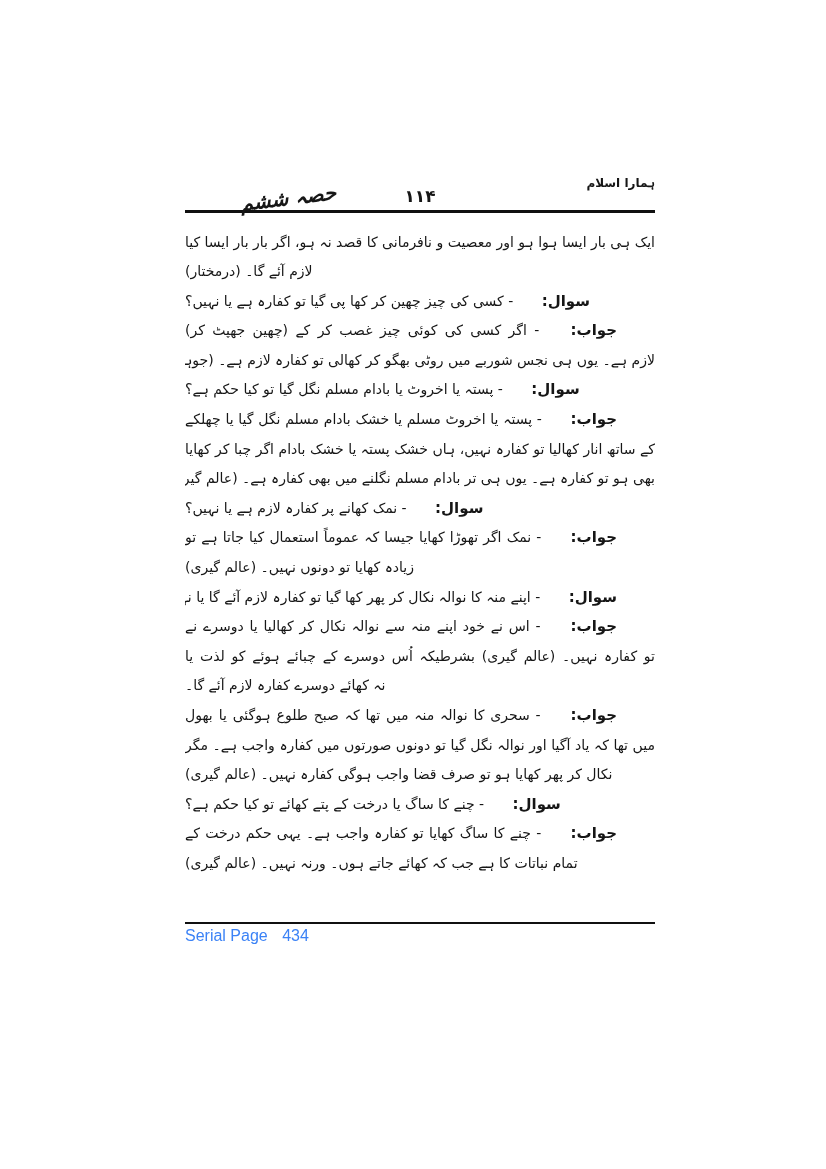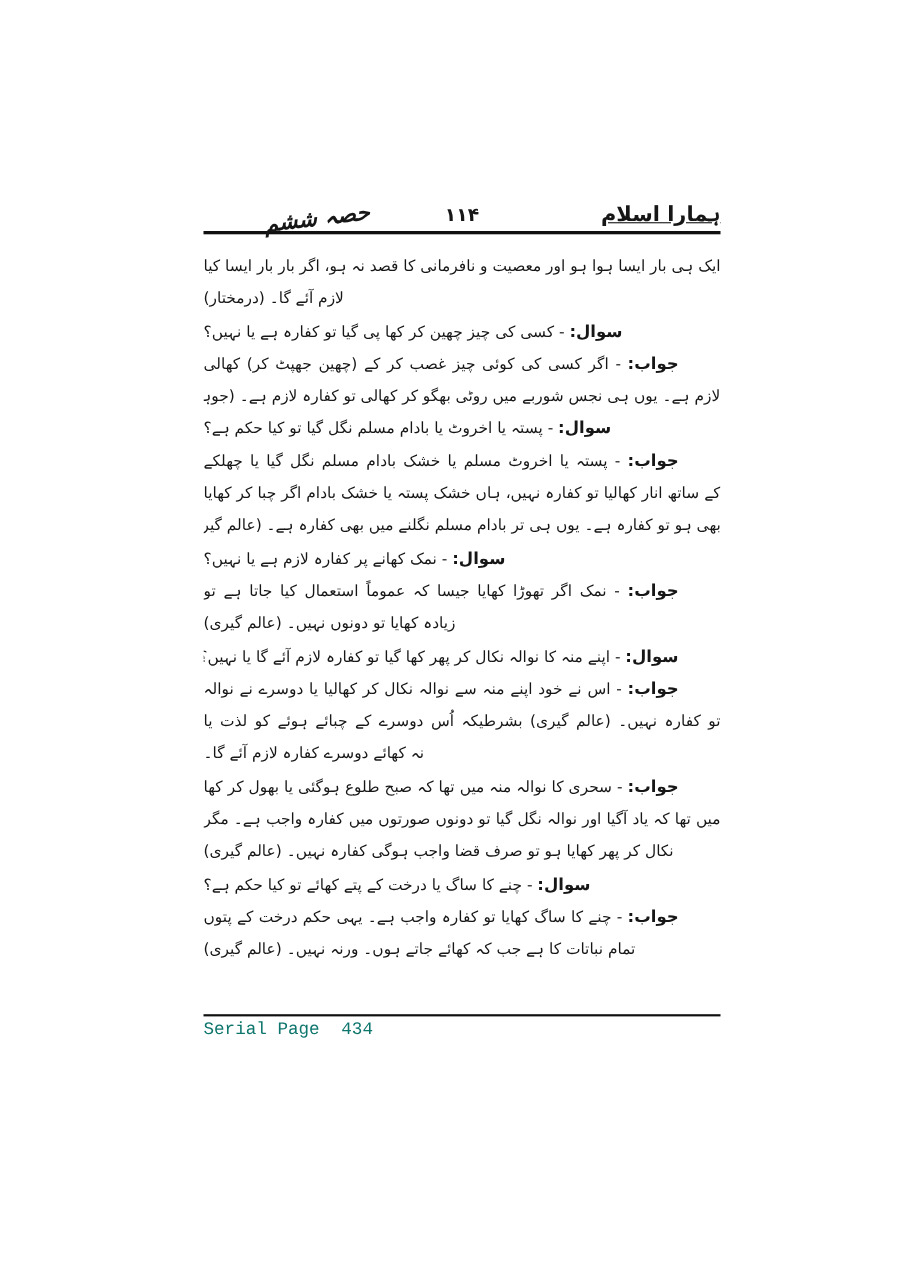--- a/index.html
+++ b/index.html
@@ -21,26 +21,25 @@
   }
   
   .page-header {
     position: relative;
     height: 30px;
     direction: rtl;
   }
   .hdr-right {      
     position: absolute;
     right: 0;
-    bottom: 4px;
-    font-size: 19px;
+    bottom: 20px;
+    font-size: 12px;
     font-weight: bold;
     letter-spacing: 1px;
     white-space: nowrap;
-    text-decoration: underline;
   }
   .hdr-center {     
     position: absolute;
     left: 50%;
     transform: translateX(-50%);
     bottom: 4px;
     font-size: 17px;
     font-weight: bold;
   }
   .hdr-left {       
@@ -77,29 +76,30 @@
   .line.full, .line.a {
     white-space: normal;
     text-align: justify;
     text-align-last: justify;
   }
   .line.q, .line.a { padding-right: 38px; }
   .line.a { width: 432px; box-sizing: content-box; }
   .qa-label {
     font-weight: bold;
     font-size: 15px;
+    margin-left: 24px;
   }
   
   .page-footer { margin-top: 12px; }
   .serial {
     direction: ltr;
     text-align: left;
-    font-family: Liberation Mono, monospace;
+    font-family: Liberation Sans, sans-serif;
     font-size: 16px;
-    color: #0f766e;
+    color: #3b82f6;
     margin-top: 3px;
   }
   .serial .num { margin-left: 10px; }
 </style>
 </head>
 <body>
 
 <div class="sheet">
   <div class="content">
 

